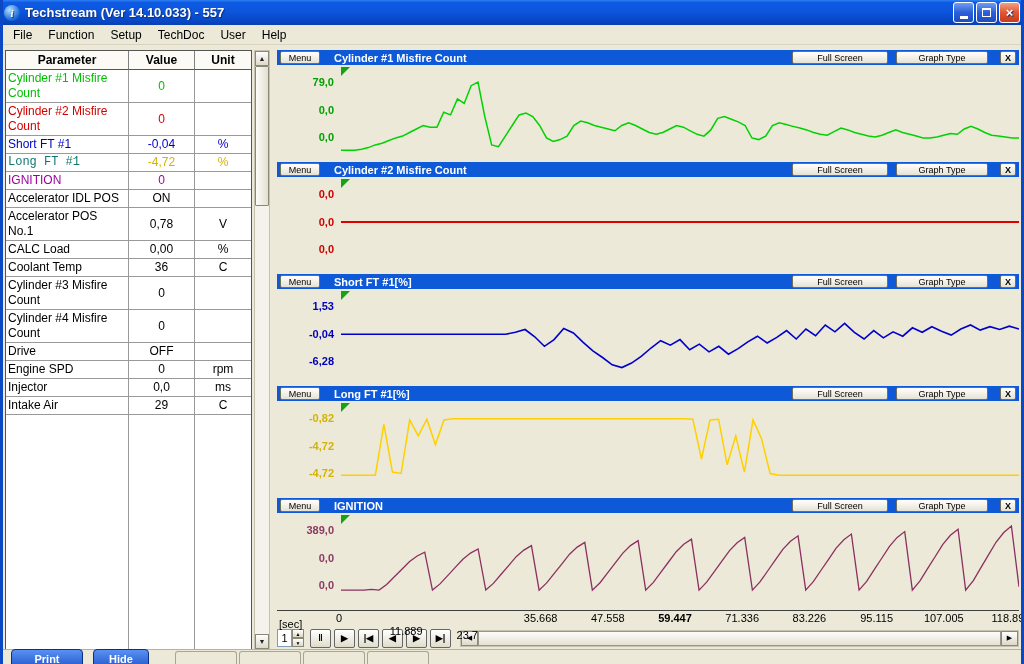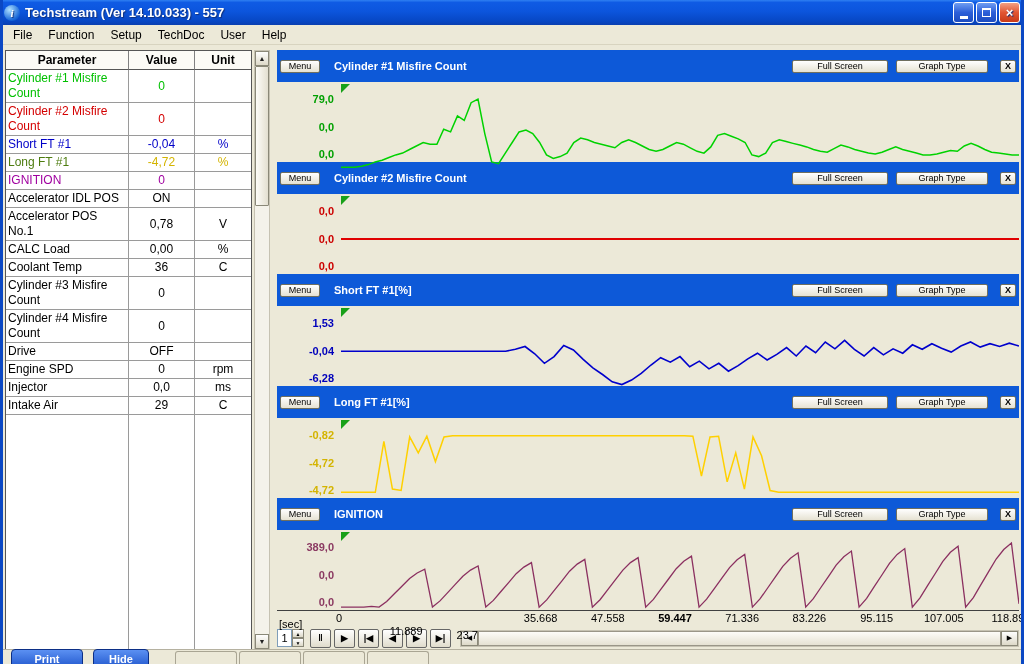--- a/index.html
+++ b/index.html
@@ -39,21 +39,21 @@
   .tfill div{border-right:1px solid #9a9a9a}
   .tfill div:last-child{border-right:none}
   
   .vscroll{position:absolute;left:251px;top:4px;width:16px;height:600px;background:#f4f2ea;border:1px solid #c6c2b2;display:flex;flex-direction:column}
   .varrow{height:15px;background:linear-gradient(#fefefe,#ddd9c8);border:1px solid #8a8878;font-size:7px;display:flex;align-items:center;justify-content:center;color:#222}
   .vtrack{flex:1;position:relative}
   .vthumb{position:absolute;top:0;left:0;right:0;height:140px;background:linear-gradient(90deg,#fdfcf8,#e3dfd0);border:1px solid #8a8878;border-radius:1px}
   
   .rightpanel{position:absolute;left:274px;top:4px;right:2px;bottom:0}
   .strip{height:107px;margin-bottom:5px}
-  .strip-head{height:32px;background:#0d59d8;display:flex;align-items:center;padding:0 3px}
+  .strip-head{height:15px;background:#0d59d8;display:flex;align-items:center;padding:0 3px}
   .xpbtn{height:13px;background:linear-gradient(#ffffff,#e6e2d2);border:1px solid #6f6f5f;border-radius:2px;
     color:#000;font-size:9px;display:flex;align-items:center;justify-content:center;cursor:default;padding:0 4px}
   .menu-btn{width:40px;margin-right:14px}
   .fs-btn{width:96px;margin-right:8px}
   .gt-btn{width:92px}
   .x-btn{width:16px;margin-left:12px;font-weight:bold}
   .strip-title{color:#fff;font-weight:bold;font-size:11px;white-space:nowrap}
   .spacer{flex:1}
   .plot{position:relative;height:90px}
   .gutter{position:absolute;left:0;top:0;bottom:0;width:62px}
@@ -134,21 +134,21 @@
             <div class="td c0" style="color: rgb(212, 0, 0);">Cylinder #2 Misfire Count</div>
             <div class="td c1" style="color: rgb(212, 0, 0);">0</div>
             <div class="td c2" style="color: rgb(212, 0, 0);"></div>
           </div>
           <div class="trow">
             <div class="td c0" style="color: rgb(0, 0, 200);">Short FT #1</div>
             <div class="td c1" style="color: rgb(0, 0, 200);">-0,04</div>
             <div class="td c2" style="color: rgb(0, 0, 200);">%</div>
           </div>
           <div class="trow">
-            <div class="td c0" style="color: #4d7c0f;">Long FT #1</div>
+            <div class="td c0" style="color: #0f766e; font-family: Liberation Mono, monospace;">Long FT #1</div>
             <div class="td c1" style="color: rgb(212, 180, 0);">-4,72</div>
             <div class="td c2" style="color: rgb(212, 180, 0);">%</div>
           </div>
           <div class="trow">
             <div class="td c0" style="color: rgb(160, 0, 160);">IGNITION</div>
             <div class="td c1" style="color: rgb(160, 0, 160);">0</div>
             <div class="td c2" style="color: rgb(160, 0, 160);"></div>
           </div>
           <div class="trow">
             <div class="td c0">Accelerator  IDL POS</div>

